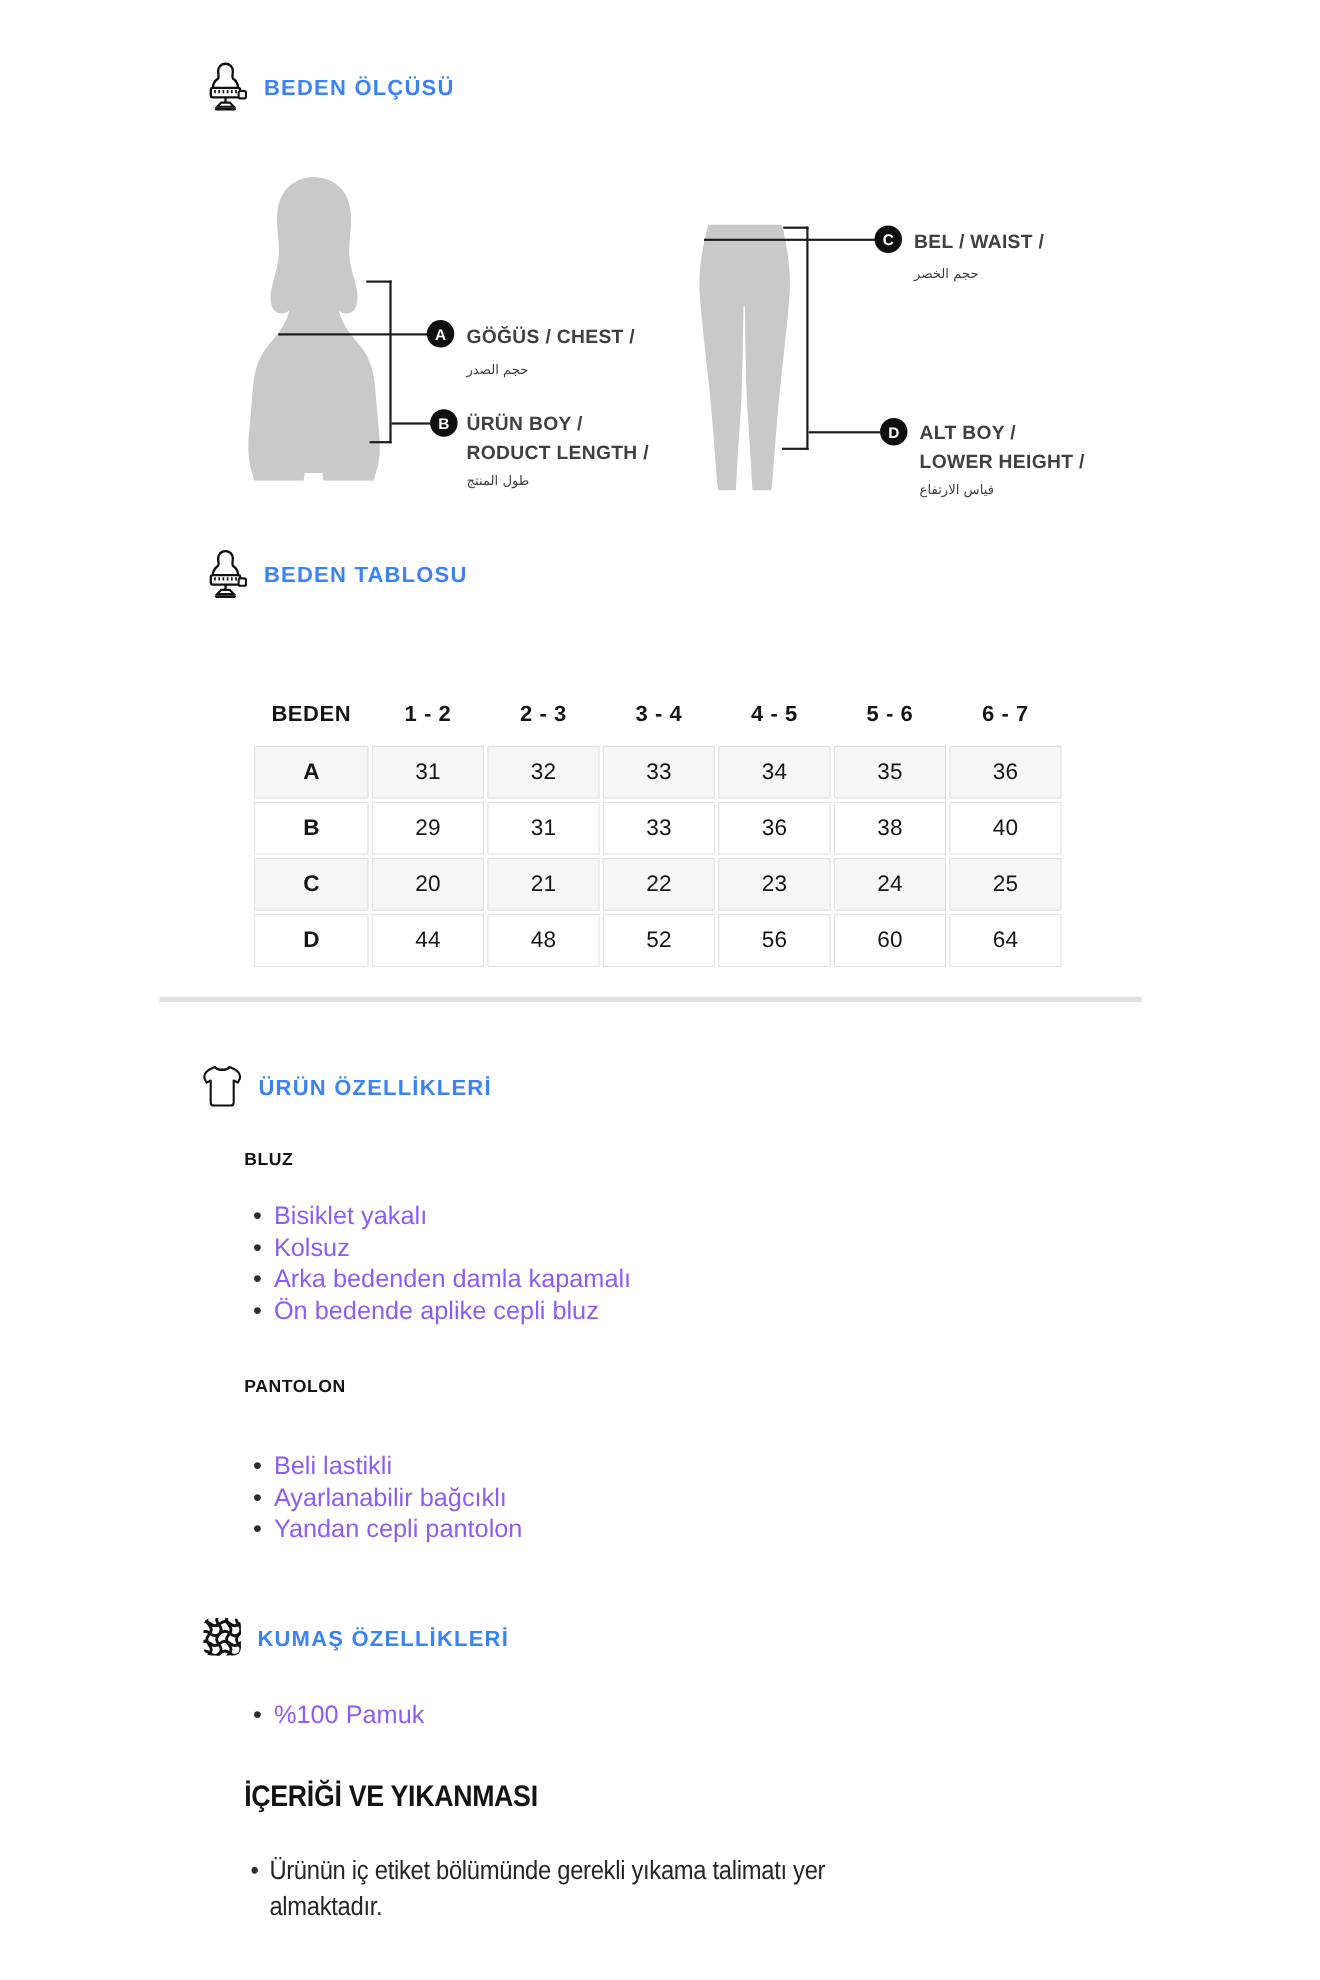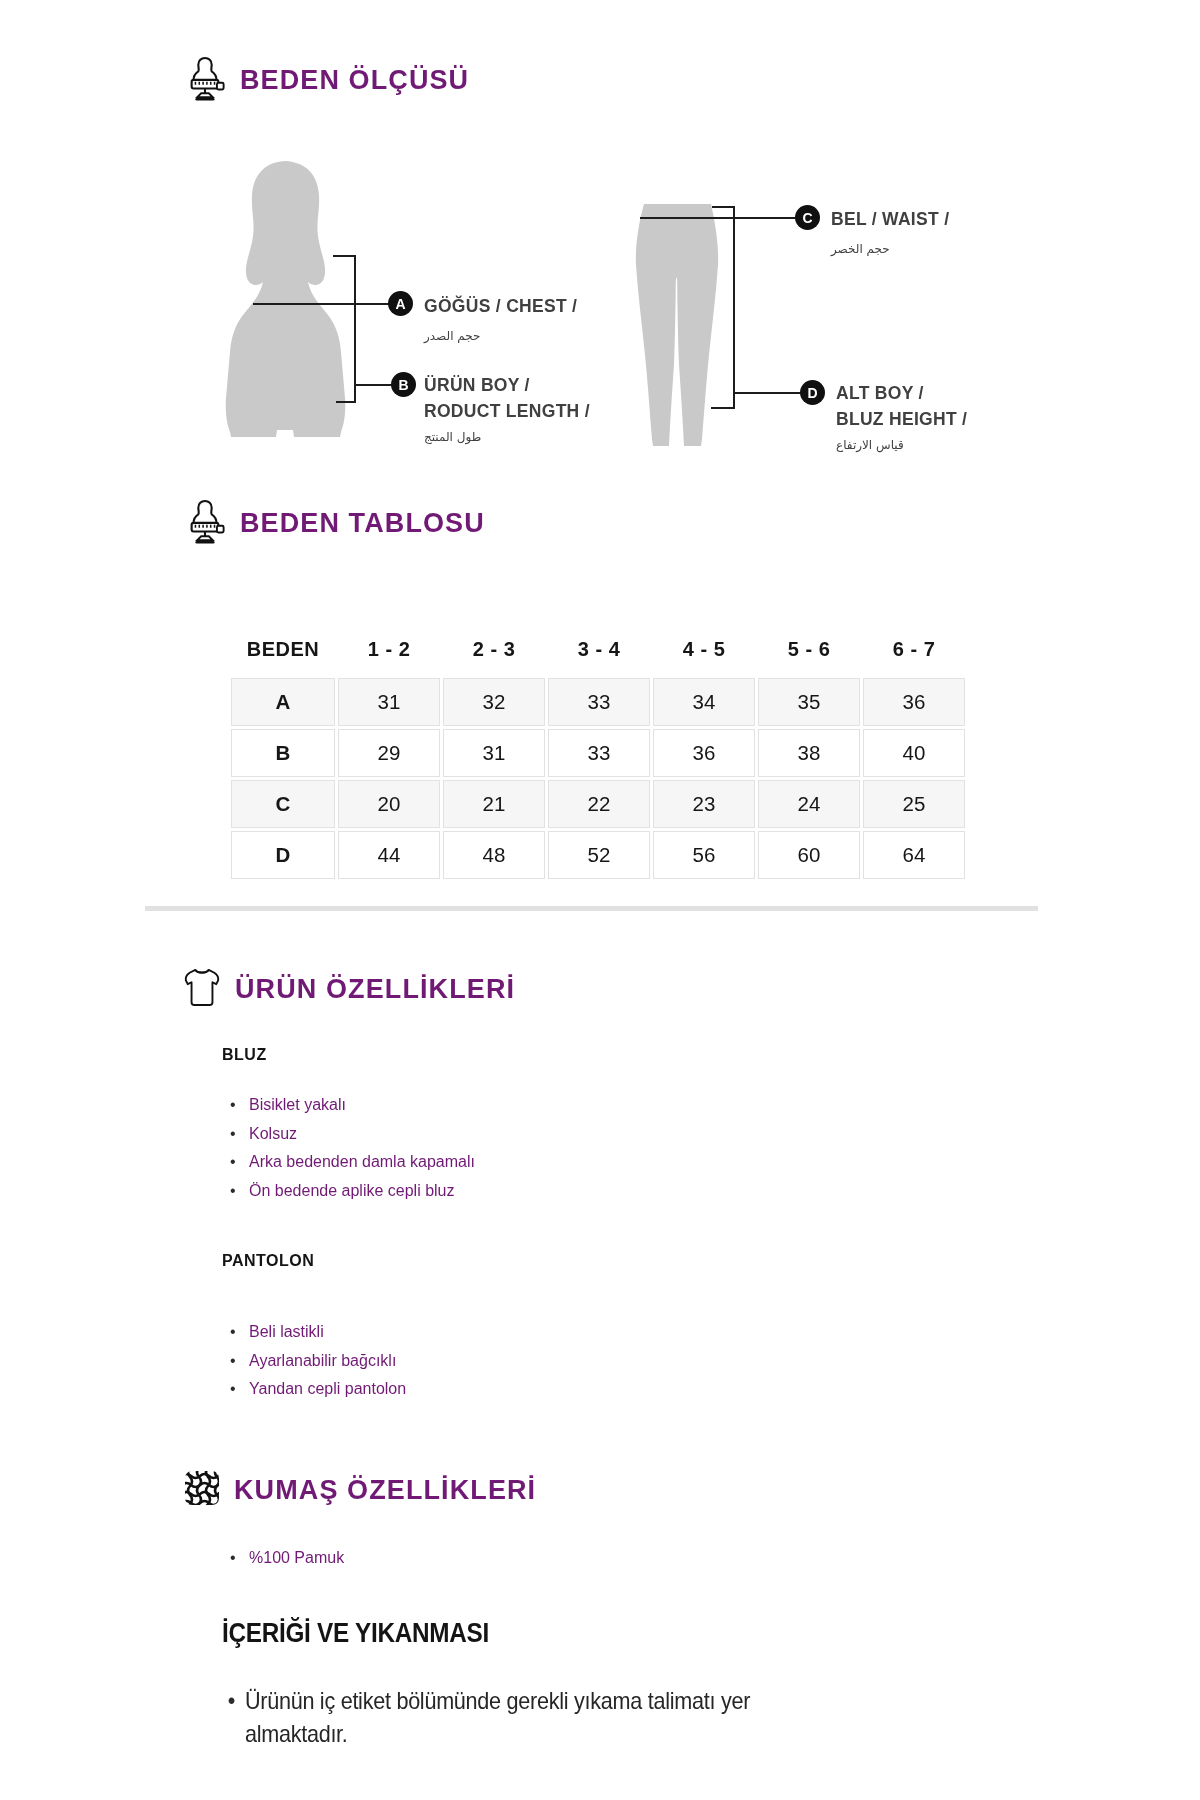--- a/index.html
+++ b/index.html
@@ -1,21 +1,21 @@
 <!DOCTYPE html>
 <html><head>
 <meta charset="utf-8">
 <style>
   html,body{margin:0;padding:0;background:#fff;}
   .page{position:relative;width:1200px;height:1800px;background:#fff;overflow:hidden;
         font-family:"Liberation Sans",sans-serif;color:#1d1d1d;}
 
   
   .sec-head{position:absolute;display:flex;align-items:center;gap:14px;}
-  .sec-title{font-size:27px;font-weight:800;letter-spacing:1.1px;color:#701a75;white-space:nowrap;}
+  .sec-title{font-size:20px;font-weight:800;letter-spacing:1.1px;color:#3b82f6;white-space:nowrap;}
 
   
   .sil{position:absolute;}
   .mline{position:absolute;background:#1c1c1c;height:2px;}
   .mline.v{width:2px;height:auto;}
   .badge{position:absolute;width:25px;height:25px;border-radius:50%;background:#101010;color:#fff;
          font-size:14px;font-weight:700;display:flex;align-items:center;justify-content:center;}
   .mlabel{position:absolute;font-size:17.5px;font-weight:700;line-height:26px;color:#404040;
           letter-spacing:.3px;white-space:nowrap;}
   .ar{font-family:"DejaVu Sans","Liberation Sans",sans-serif;font-weight:400;font-size:12px;
@@ -28,21 +28,21 @@
   .size-table td{width:97px;height:44px;text-align:center;vertical-align:middle;font-size:20.5px;
                  border:1px solid #e2e2e2;color:#161616;}
   .size-table td.rowlab{width:100px;font-weight:700;}
   .size-table tr.alt td{background:#f6f6f6;}
   .size-table tr.plain td{background:#ffffff;}
 
   .divider{position:absolute;left:145px;top:906px;width:893px;height:5px;background:#e1e1e1;}
 
   .sub-head{position:absolute;font-size:16px;font-weight:700;letter-spacing:.5px;color:#141414;}
   .blist{position:absolute;margin:0;padding:0;list-style:none;}
-  .blist li{position:relative;padding-left:21px;font-size:16px;line-height:28.5px;color:#701a75;}
+  .blist li{position:relative;padding-left:21px;font-size:23px;line-height:28.5px;color:#8b5cf6;}
   .blist li::before{content:"\2022";position:absolute;left:2px;top:0;color:#2c2c2c;}
 
   .condensed{transform:scaleX(.9);transform-origin:left center;letter-spacing:-.3px;}
   .care-list{width:700px;}
   .care-list li{font-size:24px;line-height:33px;color:#262626;}
 </style>
 </head>
 <body>
 
 <div class="page">
@@ -104,21 +104,21 @@
 
   <div class="badge" style="left:795px;top:205px;">C</div>
   <div class="mlabel" style="left:831px;top:206px;">
     <div>BEL / WAIST /</div>
     <div class="ar" style="margin-top:4px;">حجم الخصر</div>
   </div>
 
   <div class="badge" style="left:800px;top:380px;">D</div>
   <div class="mlabel" style="left:836px;top:380px;">
     <div>ALT BOY /</div>
-    <div>BLUZ HEIGHT /</div>
+    <div>LOWER HEIGHT /</div>
     <div class="ar">قياس الارتفاع</div>
   </div>
 
   <div class="sec-head" style="left:184px;top:497px;">
     <span>
       <svg width="42" height="48" viewBox="0 0 44 48">
         <path d="M15,10 C15,6 18,3 22,3 C26,3 29,6 29,10 C29,13 28,15 29,17 C32,19 34,22 34,26 L34,27 L10,27 L10,26 C10,22 12,19 15,17 C16,15 15,13 15,10 Z" fill="#fff" stroke="#111" stroke-width="2.2" stroke-linejoin="round"></path>
         <rect x="8" y="26" width="28" height="9" rx="2" fill="#fff" stroke="#111" stroke-width="2.2"></rect>
         <path d="M12,28 V31 M16,28 V31 M20,28 V31 M24,28 V31 M28,28 V31 M32,28 V31" stroke="#111" stroke-width="1.6"></path>
         <rect x="34.5" y="29" width="7" height="7" rx="1.5" fill="#fff" stroke="#111" stroke-width="2"></rect>

